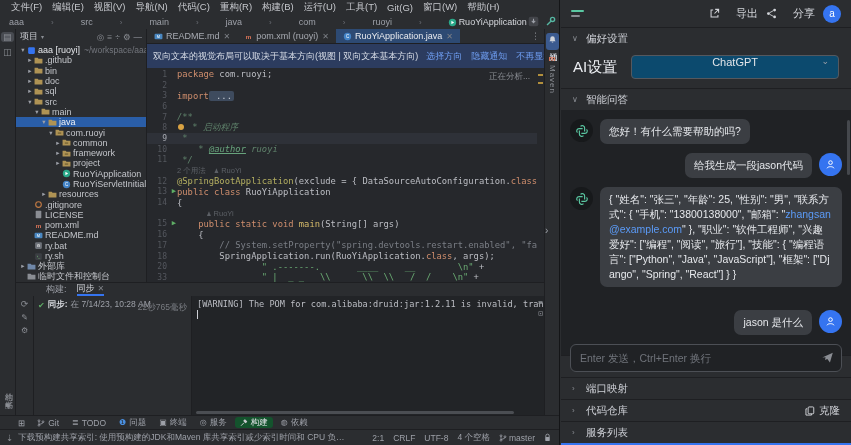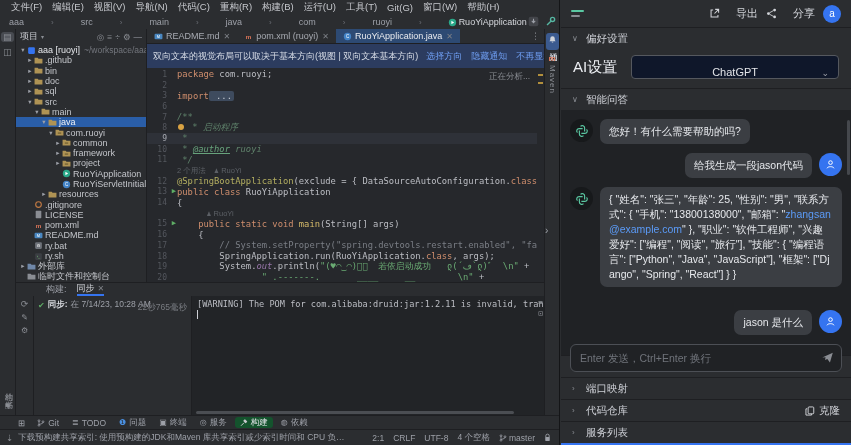--- a/index.html
+++ b/index.html
@@ -98,21 +98,21 @@
   .hamb i:nth-child(1){width:13px;background:#5ac8a2;}
   .hamb i:nth-child(2){width:9px;background:#8a8d93;}
   .aihdr .grow{flex:1;}
   .hact{display:flex;align-items:center;gap:16px;color:#d3d5da;font-size:11px;}
   .avatar{width:18px;height:18px;border-radius:50%;background:#3574f0;color:#fff;display:flex;align-items:center;justify-content:center;font-size:10px;}
   .sechdr{height:21px;flex:0 0 auto;display:flex;align-items:center;gap:7px;padding:0 11px;border-top:1px solid #1e1f22;font-size:10.5px;color:#ced0d6;}
   .sechdr .chev{color:#8a8d93;font-size:8px;width:7px;}
   .sechdr .right{margin-left:auto;display:flex;align-items:center;gap:4px;color:#d3d5da;}
   .aisettings{flex:0 0 auto;display:flex;align-items:center;padding:6px 12px 9px 12px;gap:14px;}
   .aisettings .lbl{font-size:15px;color:#eceef2;}
-  .select{flex:1;height:22px;border:1px solid #55585e;border-radius:4px;display:flex;align-items:flex-end;justify-content:center;font-size:11px;color:#e3e5e9;background:#0f172a;position:relative;}
+  .select{flex:1;height:22px;border:1px solid #55585e;border-radius:4px;display:flex;align-items:flex-start;justify-content:center;font-size:11px;color:#e3e5e9;background:#0c4a6e;position:relative;}
   .select .schev{position:absolute;right:9px;color:#9da0a8;font-size:9px;}
   .chat{flex:1;background:#202225;display:flex;flex-direction:column;padding:9px 9px 10px 9px;gap:9px;min-height:0;position:relative;}
   .msg{display:flex;gap:7px;align-items:flex-start;}
   .msg.user{justify-content:flex-end;}
   .bubble{background:#3b3e43;border-radius:7px;padding:5px 9px;font-size:10.5px;line-height:15px;max-width:224px;color:#e6e8ec;word-break:break-all;}
   .bubble .link{color:#5b9bf8;}
   .gptav{width:23px;height:23px;border-radius:50%;background:#17191b;display:flex;align-items:center;justify-content:center;flex:0 0 auto;}
   .userav{width:23px;height:23px;border-radius:50%;background:#3574f0;display:flex;align-items:center;justify-content:center;flex:0 0 auto;}
   .inputrow{margin-top:auto;position:relative;}
   .chatinput{width:100%;height:28px;background:#202225;border:1px solid #4c4f55;border-radius:6px;color:#dfe1e5;font-size:10.5px;padding:0 30px 0 9px;box-sizing:border-box;outline:none;font-family:"Liberation Sans",sans-serif;}
@@ -510,32 +510,31 @@
                   <i style="top:6px;"></i>
                   <i style="top:14px;"></i>
                 </span>
             <div class="cline"><span class="g">1</span><span style="white-space: pre;"><span class="c-kw">package</span><span class="c-pl"> com.ruoyi;</span></span></div>
                 <div class="cline"><span class="g">2</span><span style="white-space: pre;"></span></div>
                 <div class="cline"><span class="g">3</span><span style="white-space: pre;"><span class="c-kw">import</span><span class="c-fold"> ...</span></span></div>
                 <div class="cline"><span class="g">6</span><span style="white-space: pre;"></span></div>
                 <div class="cline"><span class="g">7</span><span style="white-space: pre;"><span class="c-doc">/**</span></span></div>
                 <div class="cline"><span class="g">8</span><span style="white-space: pre;"><span class="bulb"></span><span class="c-doc"> * 启动程序</span></span></div>
                 <div class="cline caret"><span class="g">9</span><span style="white-space: pre;"><span class="c-doc"> *</span></span></div>
-                <div class="cline"><span class="g">10</span><span style="white-space: pre;"><span class="c-doc"> * </span><span class="c-tag">@author</span><span class="c-doc"> ruoyi</span></span></div>
+                <div class="cline"><span class="g">10</span><span style="white-space: pre; margin-left: 16px;"><span class="c-doc"> * </span><span class="c-tag">@author</span><span class="c-doc"> ruoyi</span></span></div>
                 <div class="cline"><span class="g">11</span><span style="white-space: pre;"><span class="c-doc"> */</span></span></div>
                 <div class="cline"><span class="g"></span><span style="white-space: pre;"><span class="c-inlay">2 个用法</span><span class="c-author">RuoYi</span></span></div>
                 <div class="cline"><span class="g">12</span><span style="white-space: pre;"><span class="c-ann">@SpringBootApplication</span><span class="c-pl">(exclude = { DataSourceAutoConfiguration.</span><span class="c-kw">class</span><span class="c-pl"> })</span></span></div>
                 <div class="cline"><span class="g">13<span class="run">▶</span></span><span style="white-space: pre;"><span class="c-kw">public class</span><span class="c-pl"> RuoYiApplication</span></span></div>
                 <div class="cline"><span class="g">14</span><span style="white-space: pre;"><span class="c-pl">{</span></span></div>
                 <div class="cline"><span class="g"></span><span style="white-space: pre;"><span class="c-pad">    </span><span class="c-author">RuoYi</span></span></div>
                 <div class="cline"><span class="g">15<span class="run">▶</span></span><span style="white-space: pre;"><span class="c-kw">    public static void</span><span class="c-mth"> main</span><span class="c-pl">(String[] args)</span></span></div>
                 <div class="cline"><span class="g">16</span><span style="white-space: pre;"><span class="c-pl">    {</span></span></div>
                 <div class="cline"><span class="g">17</span><span style="white-space: pre;"><span class="c-cmt">        // System.setProperty("spring.devtools.restart.enabled", "false");</span></span></div>
                 <div class="cline"><span class="g">18</span><span style="white-space: pre;"><span class="c-pl">        SpringApplication.run(RuoYiApplication.</span><span class="c-kw">class</span><span class="c-pl">, args);</span></span></div>
-                <div class="cline"><span class="g">19</span><span style="white-space: pre;"><span class="c-pl">        System.</span><span class="c-fld">out</span><span class="c-pl">.println(</span><span class="c-str">"(♥◠‿◠)ノﾞ  若依启动成功   ლ(´ڡ`ლ)ﾞ  \n"</span><span class="c-pl"> +</span></span></div>
                 <div class="cline"><span class="g">20</span><span style="white-space: pre;"><span class="c-str">                " .-------.       ____     __        \n"</span><span class="c-pl"> +</span></span></div>
                 <div class="cline"><span class="g">33</span><span style="white-space: pre;"><span class="c-str">                " |  _ _   \\      \\  \\   /  /    \n"</span><span class="c-pl"> +</span></span></div>
               </div>
           </div>
         </div>
 
         <div class="build">
           <div class="btabs">
             <span>构建:</span>
             <span class="btab">

